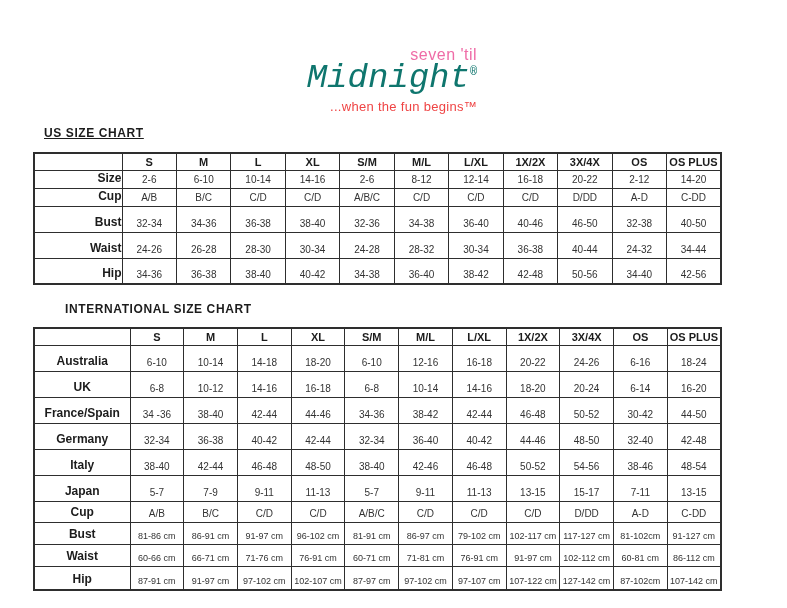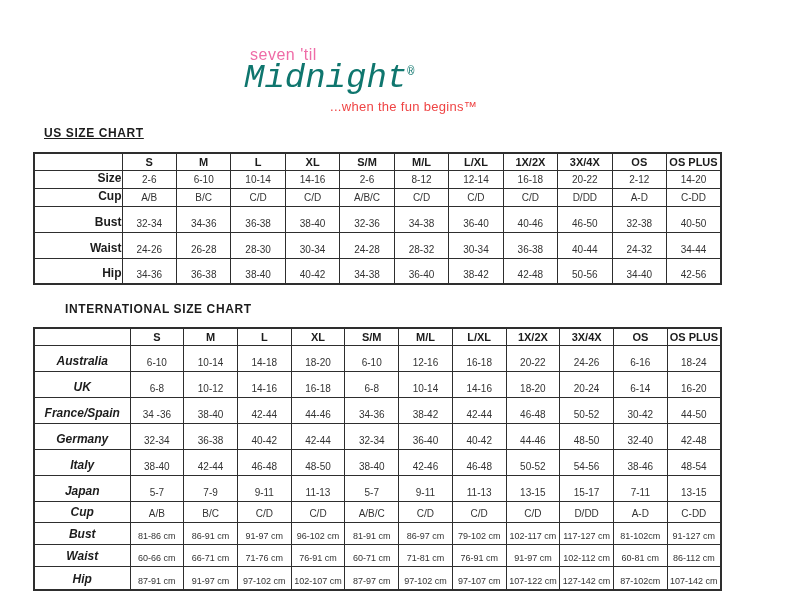--- a/index.html
+++ b/index.html
@@ -1,21 +1,21 @@
 <!DOCTYPE html>
 <html><head>
 <meta charset="utf-8">
 <style>
   html,body{margin:0;padding:0;background:#fff;}
   .page{
     position:relative;width:787px;height:608px;background:#ffffff;overflow:hidden;
     font-family:"Liberation Sans",sans-serif;color:#2a2a2a;
   }
   
-  .logo{position:absolute;left:244px;top:46px;}
+  .logo{position:absolute;left:244px;top:46px;text-align:right;}
   .logo-line1{color:#ef6ca7;font-size:16px;letter-spacing:.5px;margin-left:6px;}
   .logo-line2{
     font-family:Liberation Mono, monospace;font-style:italic;color:#0f766e;
     font-size:34px;line-height:1;margin-top:-3px;white-space:nowrap;
   }
   .logo-reg{font-size:12px;vertical-align:super;}
   .logo-tagline{color:#ef4444;font-size:13px;letter-spacing:.3px;margin:4px 0 0 86px;white-space:nowrap;}
   
   .chart-title{
     position:absolute;left:44px;font-weight:bold;font-size:12px;
@@ -37,21 +37,21 @@
   table.sizes th.rowlabel{font-size:12px;font-weight:bold;color:#1c1c1c;}
   .us-table{top:152px;}
   .us-table col.labelcol{width:88px;}
   .us-table th.rowlabel{text-align:right;padding-left:9px;}
   .us-table thead tr{height:17px;}
   .us-table tbody tr{height:26px;}
   .us-table tbody tr:nth-child(1){height:17px;}
   .us-table tbody tr:nth-child(2){height:16px;}
   .intl-table{top:327px;}
   .intl-table col.labelcol{width:96px;}
-  .intl-table th.rowlabel{text-align:center;font-style:italic;}
+  .intl-table th.rowlabel{text-align:center;}
   .intl-table thead tr{height:17px;}
   .intl-table tbody tr{height:26px;}
   .intl-table tbody tr:nth-child(7){height:21px;}
   .intl-table tbody tr:nth-child(8),.intl-table tbody tr:nth-child(9){height:22px;}
   .intl-table tbody tr:nth-child(10){height:24px;}
   .intl-table tbody tr:nth-child(n+8) td{font-size:9px;}
 </style>
 </head>
 <body>
 

